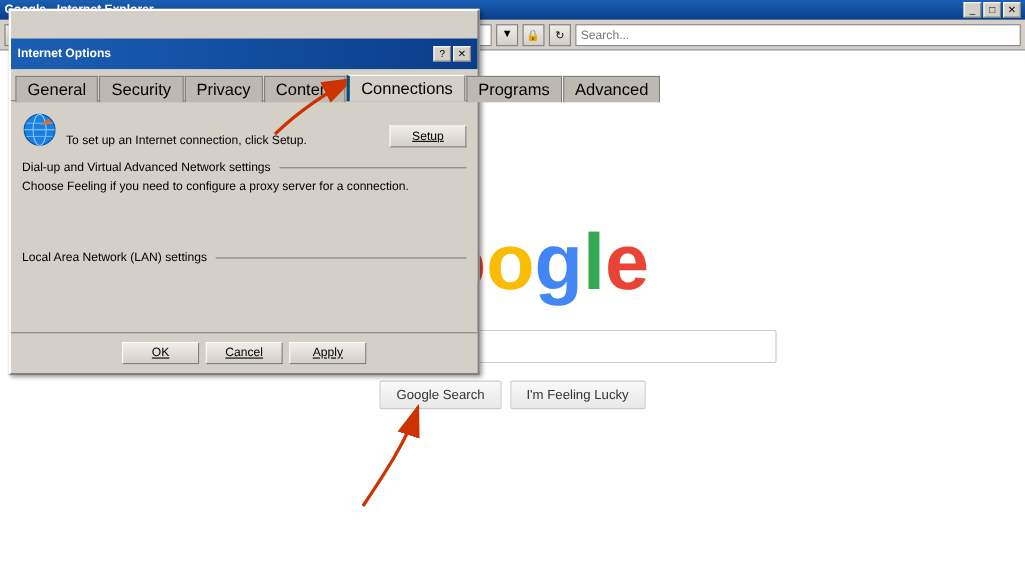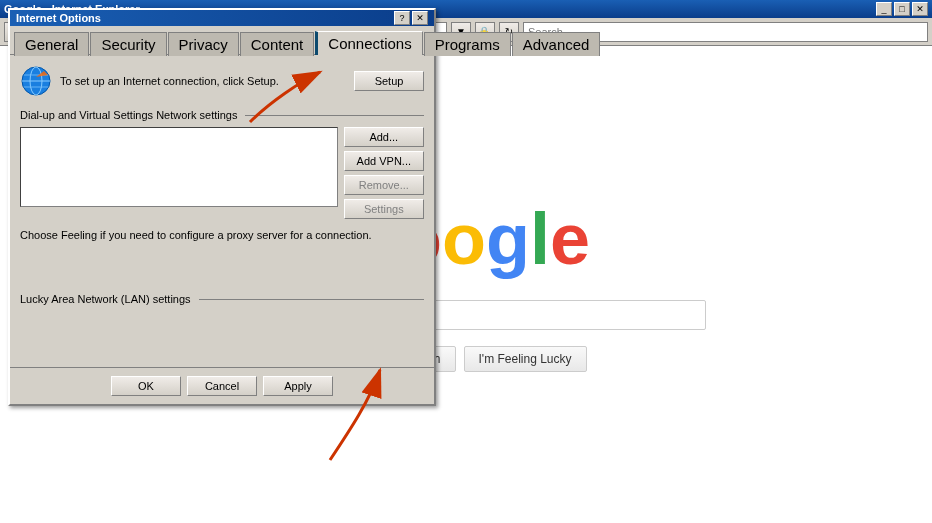--- a/index.html
+++ b/index.html
@@ -150,21 +150,22 @@
 
     .dialog-title {
       background: linear-gradient(to right, #1a5fb4, #0a3d8a);
       color: white;
       padding: 3px 6px;
       font-size: 11px;
       font-weight: bold;
       display: flex;
       align-items: center;
       justify-content: space-between;
-      height: 16px;
+      height: 28px;
+      margin-top: 25px;
     }
 
     .dialog-title-text {}
 
     .dialog-title-controls {
       display: flex;
       gap: 2px;
     }
 
     .dialog-ctrl-btn {
@@ -218,21 +219,21 @@
     
     .dialog-body {
       background: #d4d0c8;
       border-top: 1px solid #808080;
       padding: 10px;
     }
 
     
     .setup-row {
       display: flex;
-      align-items: center;
+      align-items: flex-end;
       gap: 8px;
       margin-bottom: 12px;
     }
 
     .globe-icon {
       width: 32px;
       height: 32px;
       flex-shrink: 0;
     }
 
@@ -246,20 +247,21 @@
       padding: 3px 12px;
       background: linear-gradient(to bottom, #f0ece8, #d4d0c8);
       border: 1px solid #808080;
       border-top-color: #fff;
       border-left-color: #fff;
       cursor: pointer;
       font-size: 11px;
       min-width: 70px;
       text-align: center;
       font-family: Tahoma, Arial, sans-serif;
+      text-decoration: underline;
     }
 
     .dialog-btn:disabled {
       color: #808080;
     }
 
     .section-label {
       font-size: 11px;
       margin-bottom: 6px;
       display: flex;
@@ -435,40 +437,31 @@
           <line x1="4" y1="10" x2="28" y2="10" stroke="#88ccff" stroke-width="0.7"></line>
           <line x1="4" y1="22" x2="28" y2="22" stroke="#88ccff" stroke-width="0.7"></line>
 
           <polygon points="24,6 28,10 16,12" fill="#ff6600" opacity="0.8"></polygon>
         </svg>
         <span class="setup-text">To set up an Internet connection, click Setup.</span>
         <button class="dialog-btn">Setup</button>
       </div>
 
       <div class="section-label">
-        <span>Dial-up and Virtual Settings Network settings</span>
-      </div>
-
-      <div class="vpn-section">
-        <div class="vpn-list"></div>
-        <div class="vpn-buttons">
-          <button class="dialog-btn">Add...</button>
-          <button class="dialog-btn">Add VPN...</button>
-          <button class="dialog-btn" disabled="">Remove...</button>
-          <button class="dialog-btn" disabled="">Settings</button>
-        </div>
-      </div>
+        <span>Dial-up and Virtual Advanced Network settings</span>
+      </div>
+
 
       <div class="choose-text">Choose Feeling if you need to configure a proxy server for a connection.</div>
 
       <div style="height: 30px;"></div>
 
       <div class="lan-section">
         <div class="section-label">
-          <span>Lucky Area Network (LAN) settings</span>
+          <span>Local Area Network (LAN) settings</span>
         </div>
       </div>
     </div>
 
     <div class="dialog-footer">
       <button class="dialog-btn">OK</button>
       <button class="dialog-btn">Cancel</button>
       <button class="dialog-btn">Apply</button>
     </div>
   </div>

